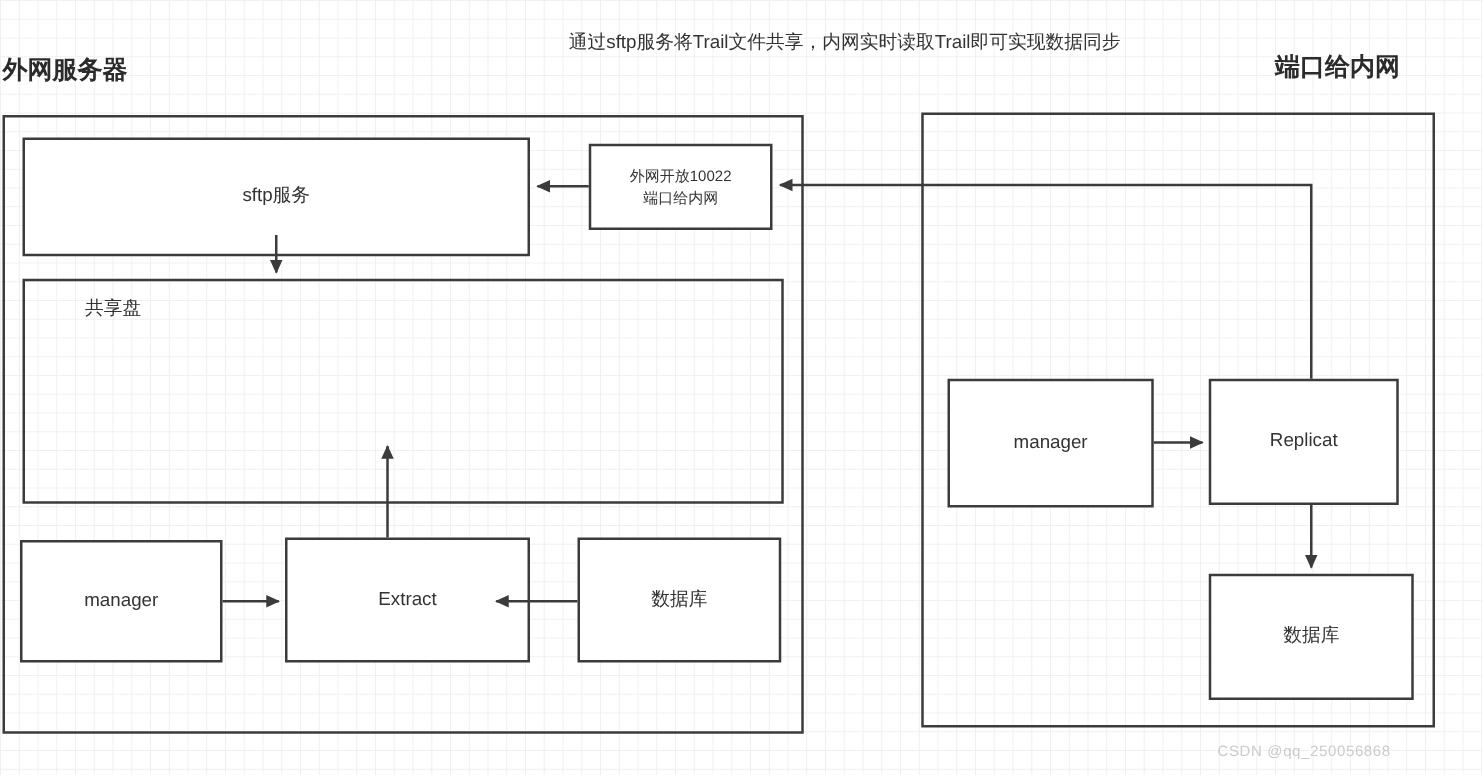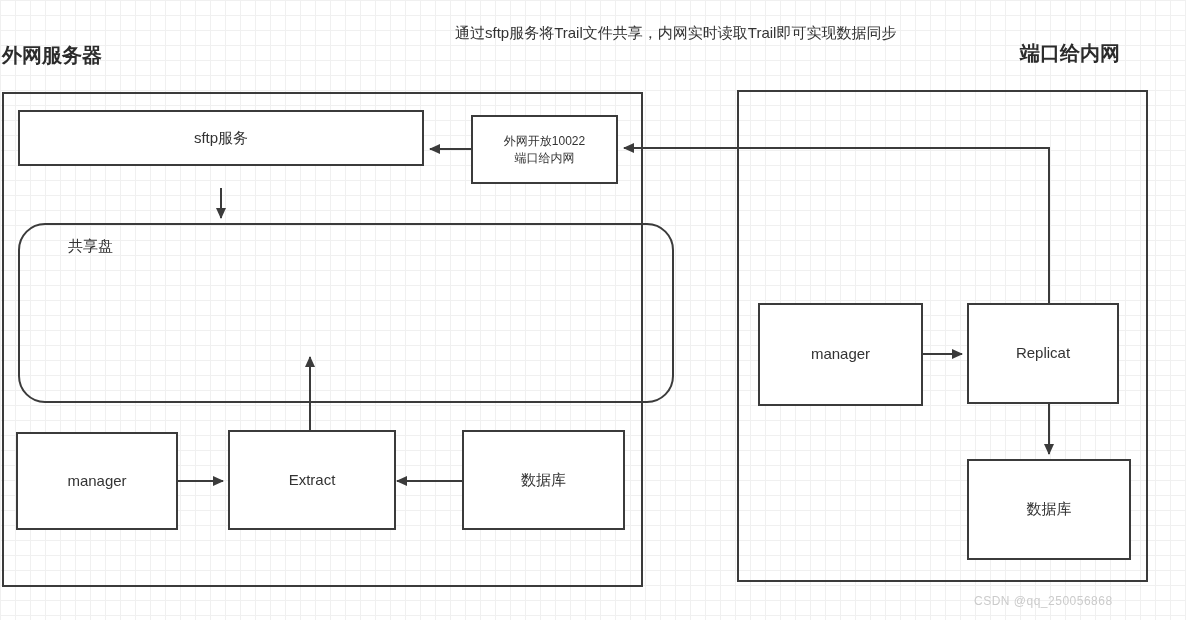--- a/index.html
+++ b/index.html
@@ -85,33 +85,33 @@
 <body>
 
 <div class="canvas">
 
   <div class="title" style="left:2px; top:42px;">外网服务器</div>
   <div class="annotation" style="left:455px; top:24px;">通过sftp服务将Trail文件共享，内网实时读取Trail即可实现数据同步</div>
   <div class="title" style="left:1020px; top:40px;">端口给内网</div>
 
   <div class="container-box" style="left:2px; top:92px; width:641px; height:495px;"></div>
 
-  <div class="node" style="left:18px; top:110px; width:406px; height:56px;">sftp服务</div>
+  <div class="node" style="left:18px; top:110px; width:406px; height:95px;">sftp服务</div>
 
   <div class="node" style="left:471px; top:115px; width:147px; height:69px; font-size:12px;">外网开放10022
 端口给内网</div>
 
-  <div class="container-box" style="left:18px; top:223px; width:656px; height:180px;border-radius:27px;">
+  <div class="container-box" style="left:18px; top:223px; width:609px; height:180px;">
     <span class="inner-label" style="left:48px; top:12px;">共享盘</span>
   </div>
 
 
   <div class="node" style="left:16px; top:432px; width:162px; height:98px;">manager</div>
 
-  <div class="node" style="left:228px; top:430px; width:168px; height:100px;">Extract</div>
+  <div class="node" style="left:228px; top:430px; width:196px; height:100px;">Extract</div>
 
   <div class="node" style="left:462px; top:430px; width:163px; height:100px;">数据库</div>
 
   <div class="container-box" style="left:737px; top:90px; width:411px; height:492px;"></div>
 
   <div class="node" style="left:758px; top:303px; width:165px; height:103px;">manager</div>
 
   <div class="node" style="left:967px; top:303px; width:152px; height:101px;">Replicat</div>
 
   <div class="node" style="left:967px; top:459px; width:164px; height:101px;">数据库</div>

